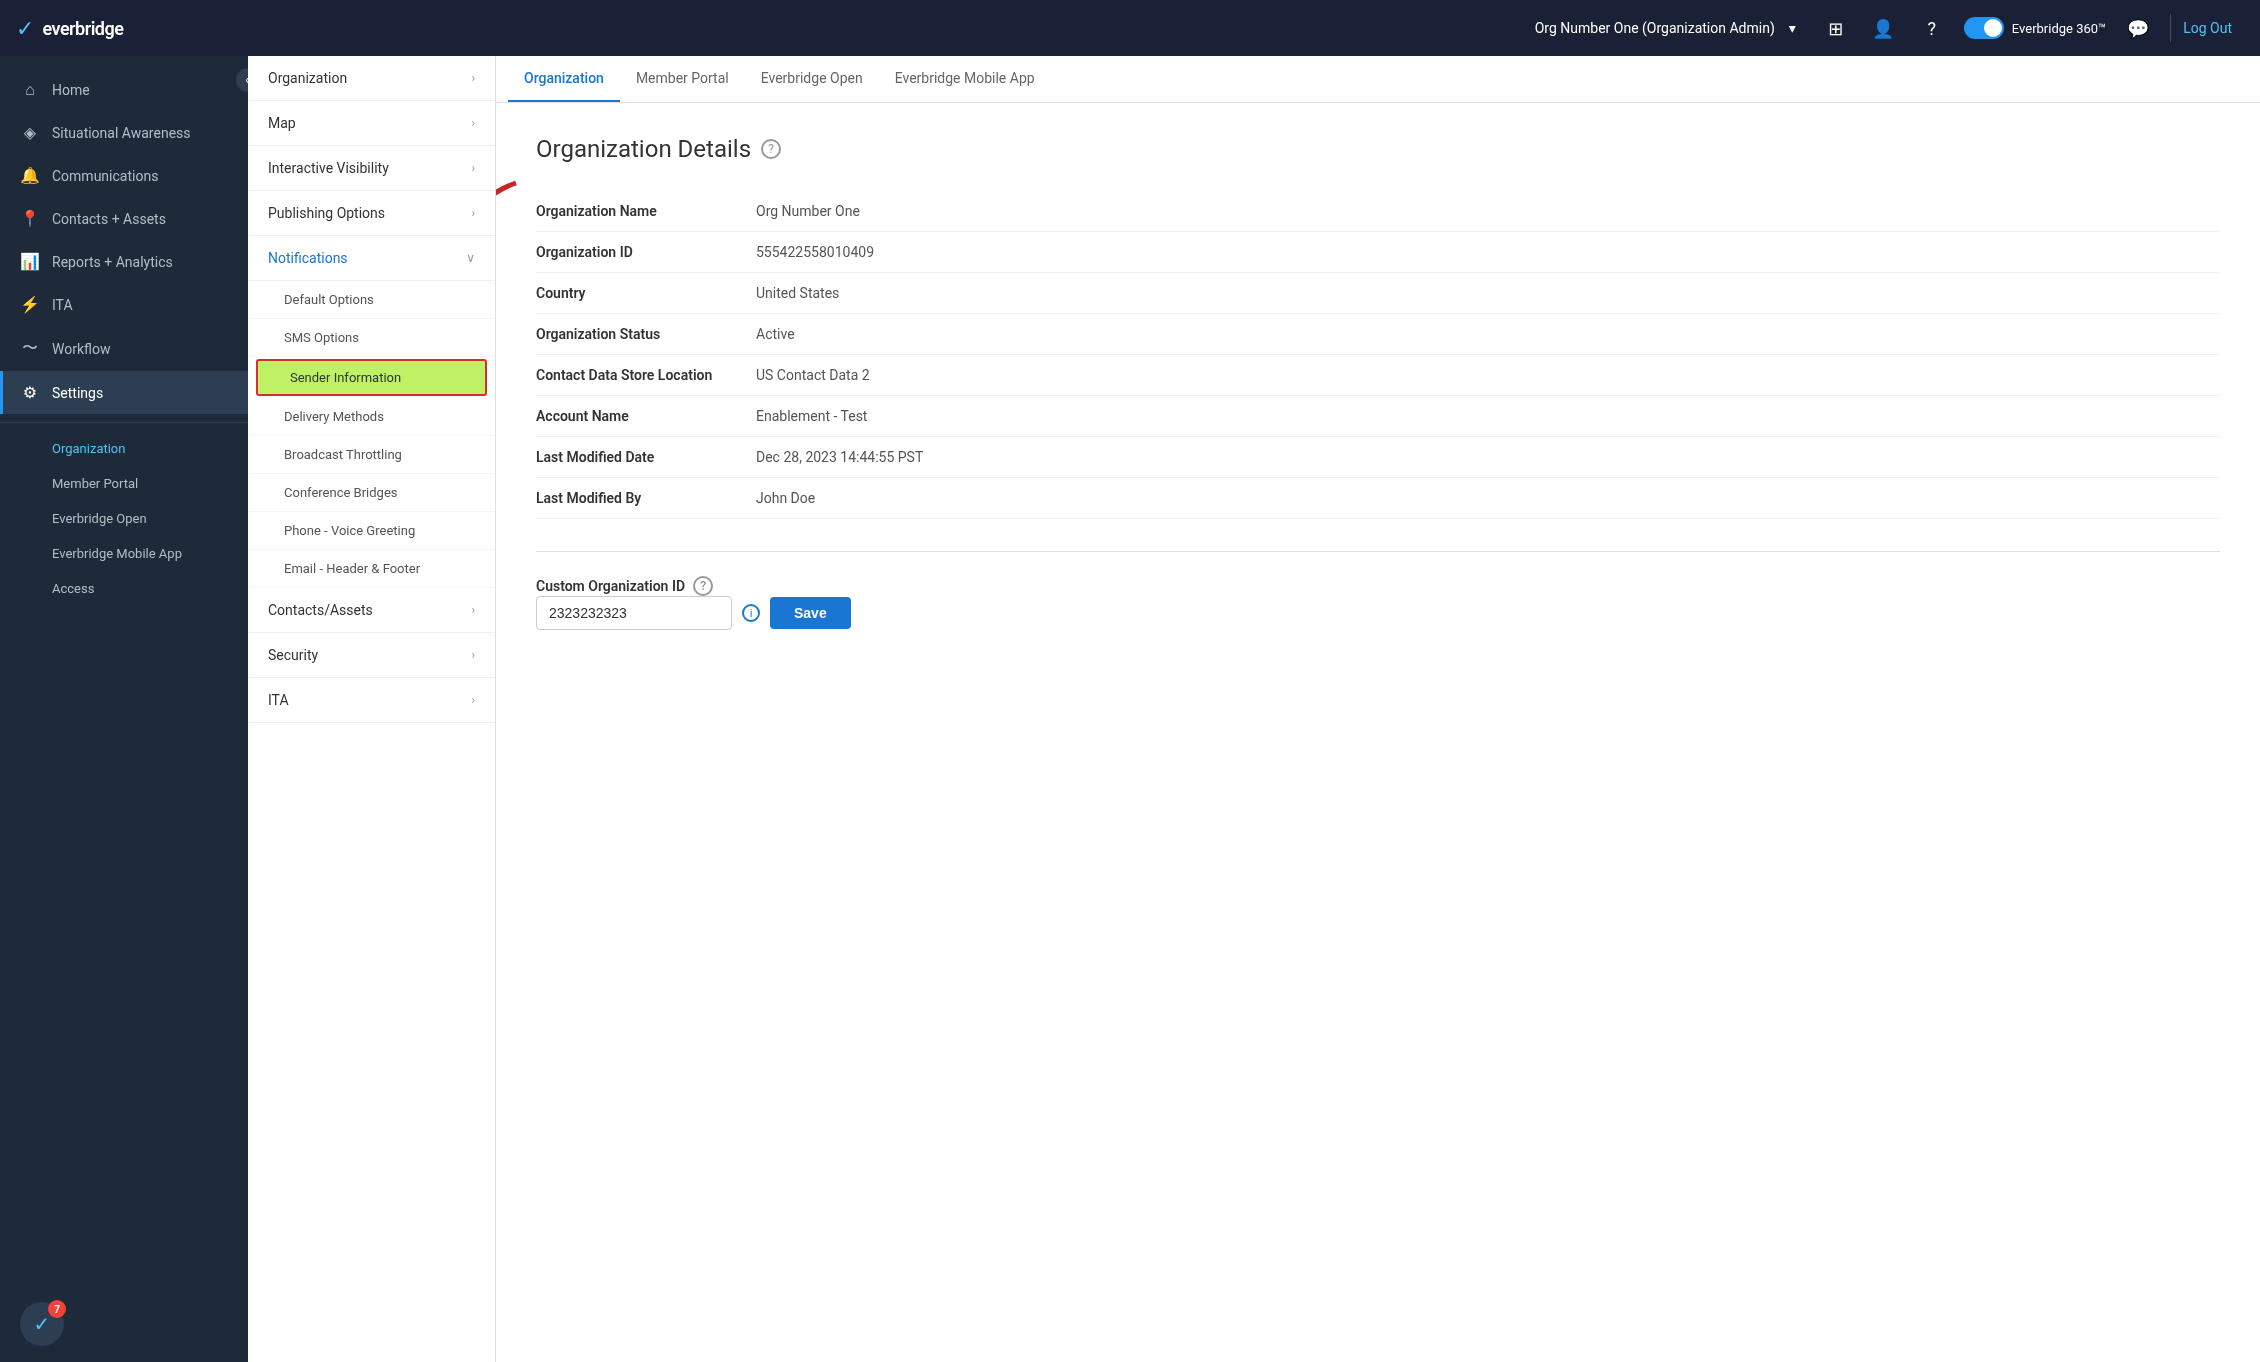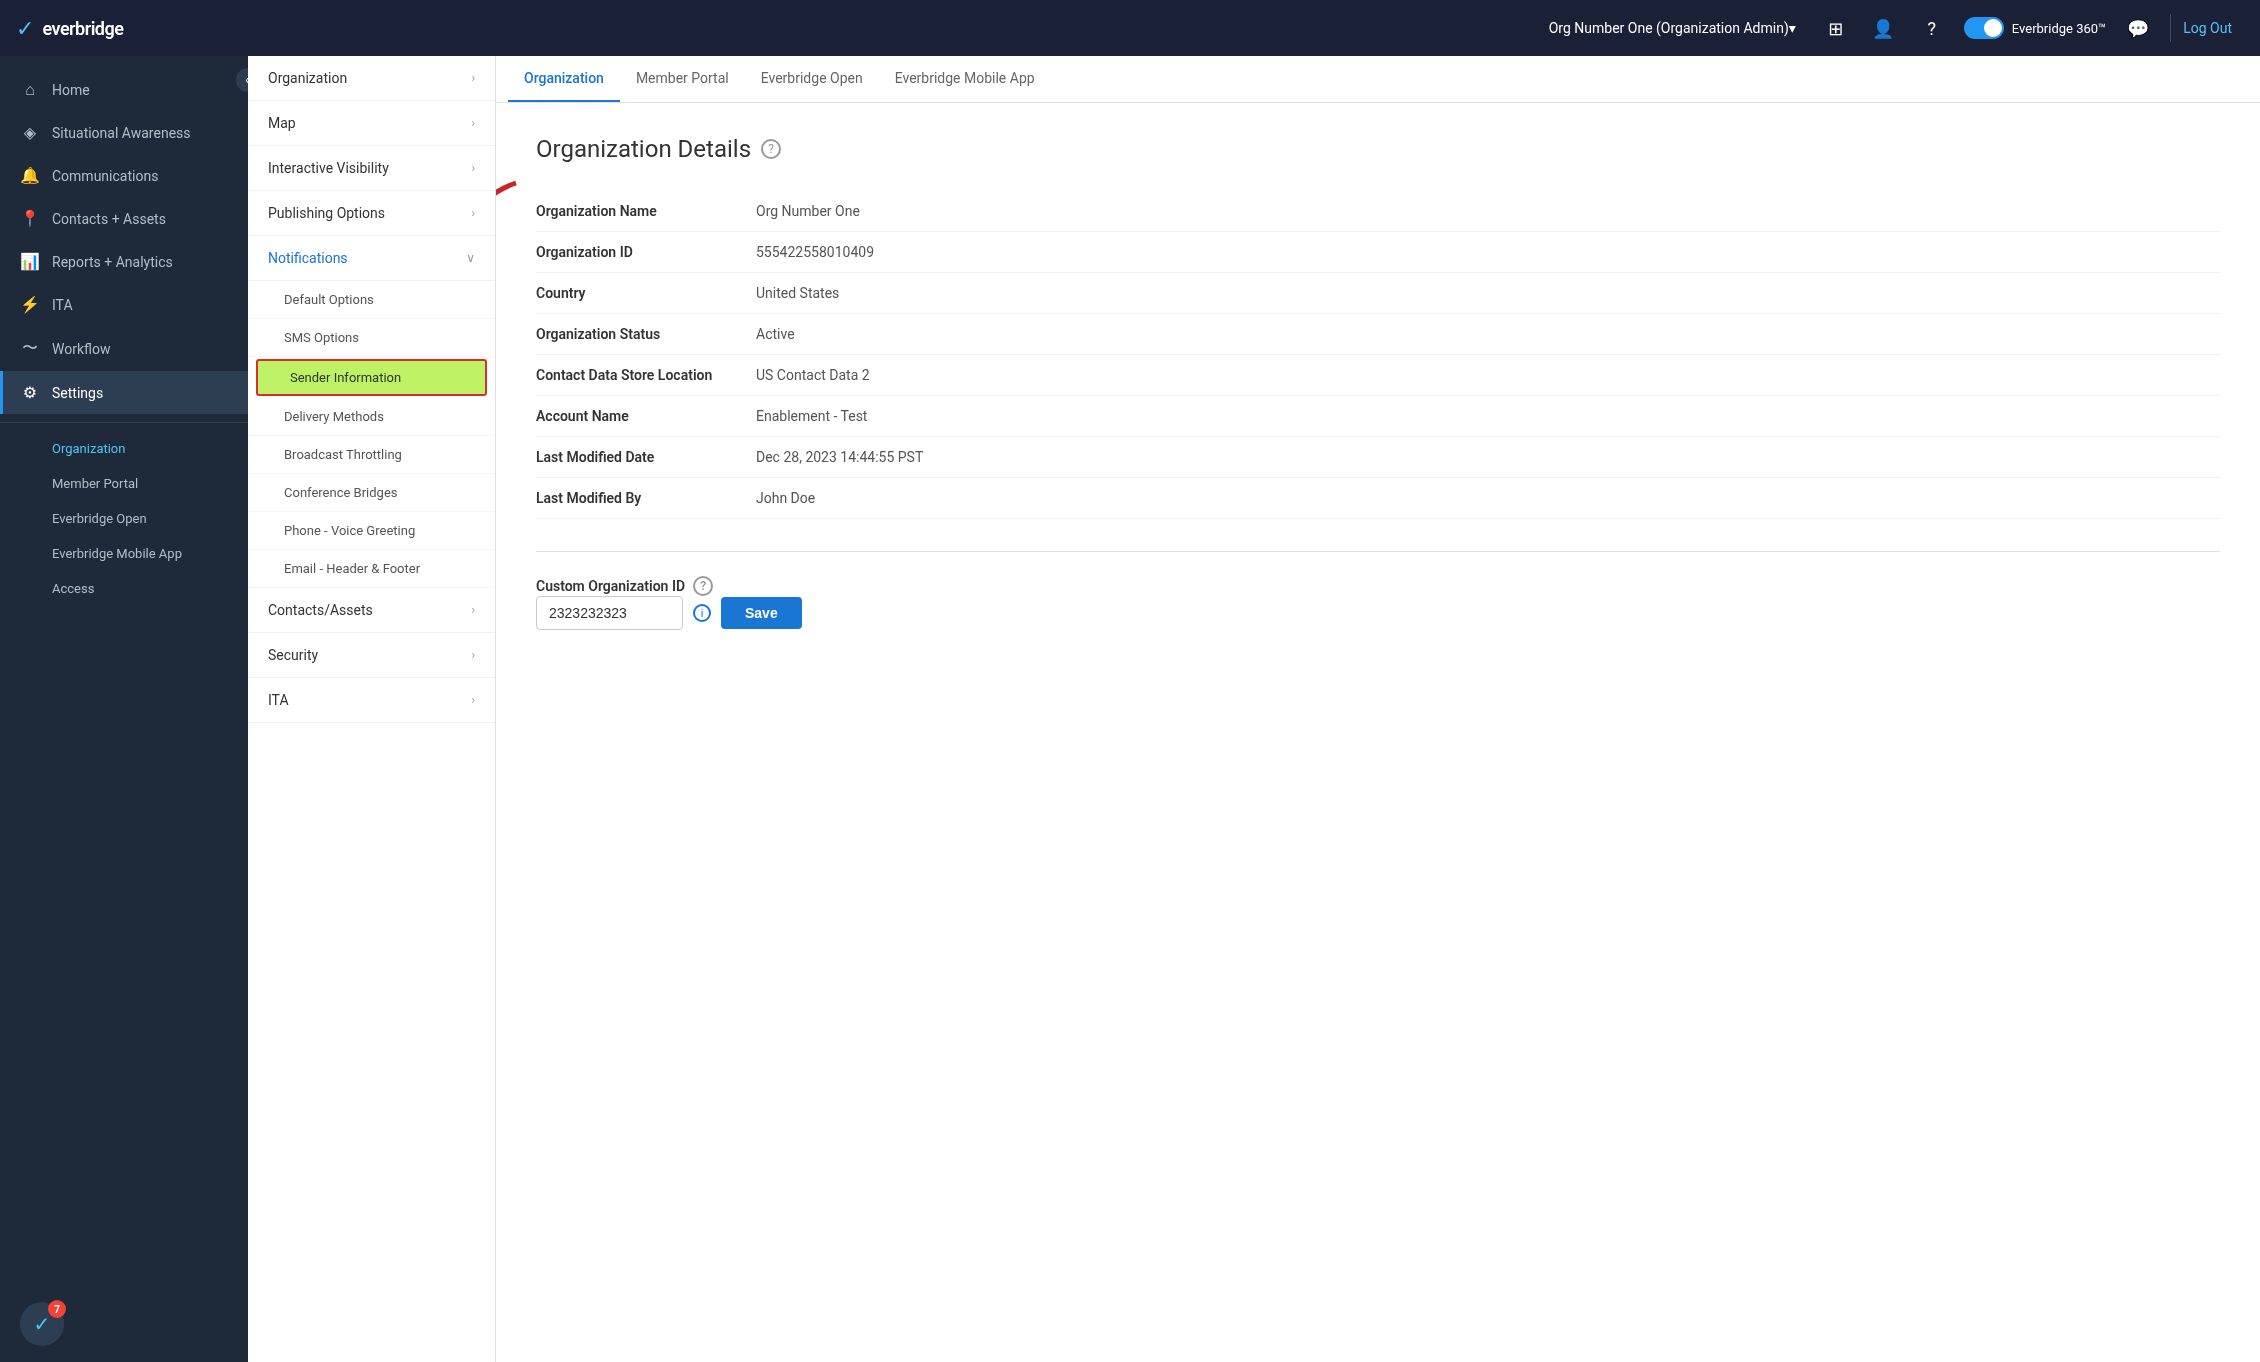--- a/index.html
+++ b/index.html
@@ -30,21 +30,21 @@
     }
     .logo-icon {
       color: #4fc3f7;
       font-size: 22px;
     }
     .org-selector {
       color: white;
       font-size: 14px;
       display: flex;
       align-items: flex-start;
-      gap: 0;
+      gap: 14px;
       cursor: pointer;
       padding: 6px 12px;
       border-radius: 4px;
     }
     .header-icons {
       display: flex;
       align-items: center;
       gap: 16px;
     }
     .header-icon-btn {
@@ -283,21 +283,21 @@
     .custom-org-row {
       display: flex;
       align-items: center;
       gap: 10px;
     }
     .custom-org-input {
       padding: 8px 12px;
       border: 1px solid #ccc;
       border-radius: 4px;
       font-size: 14px;
-      width: 147px;
+      width: 196px;
       color: #333;
     }
     .info-icon {
       width: 18px;
       height: 18px;
       border: 2px solid #1976D2;
       border-radius: 50%;
       display: flex;
       align-items: center;
       justify-content: center;

